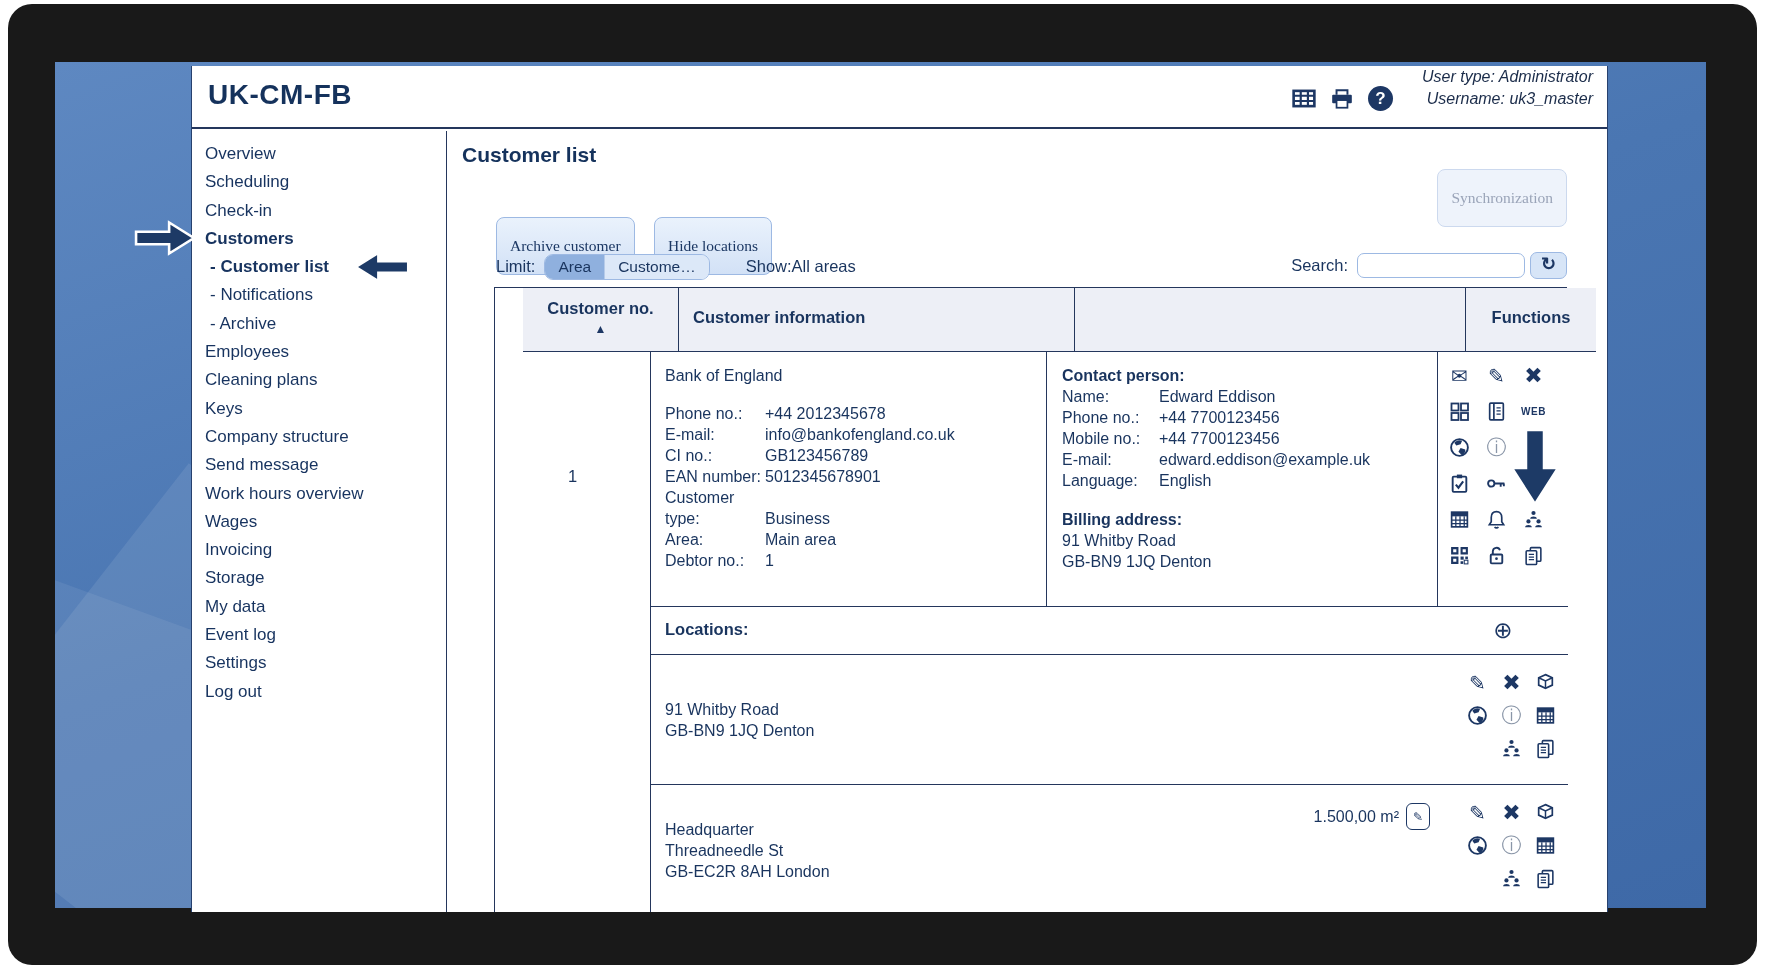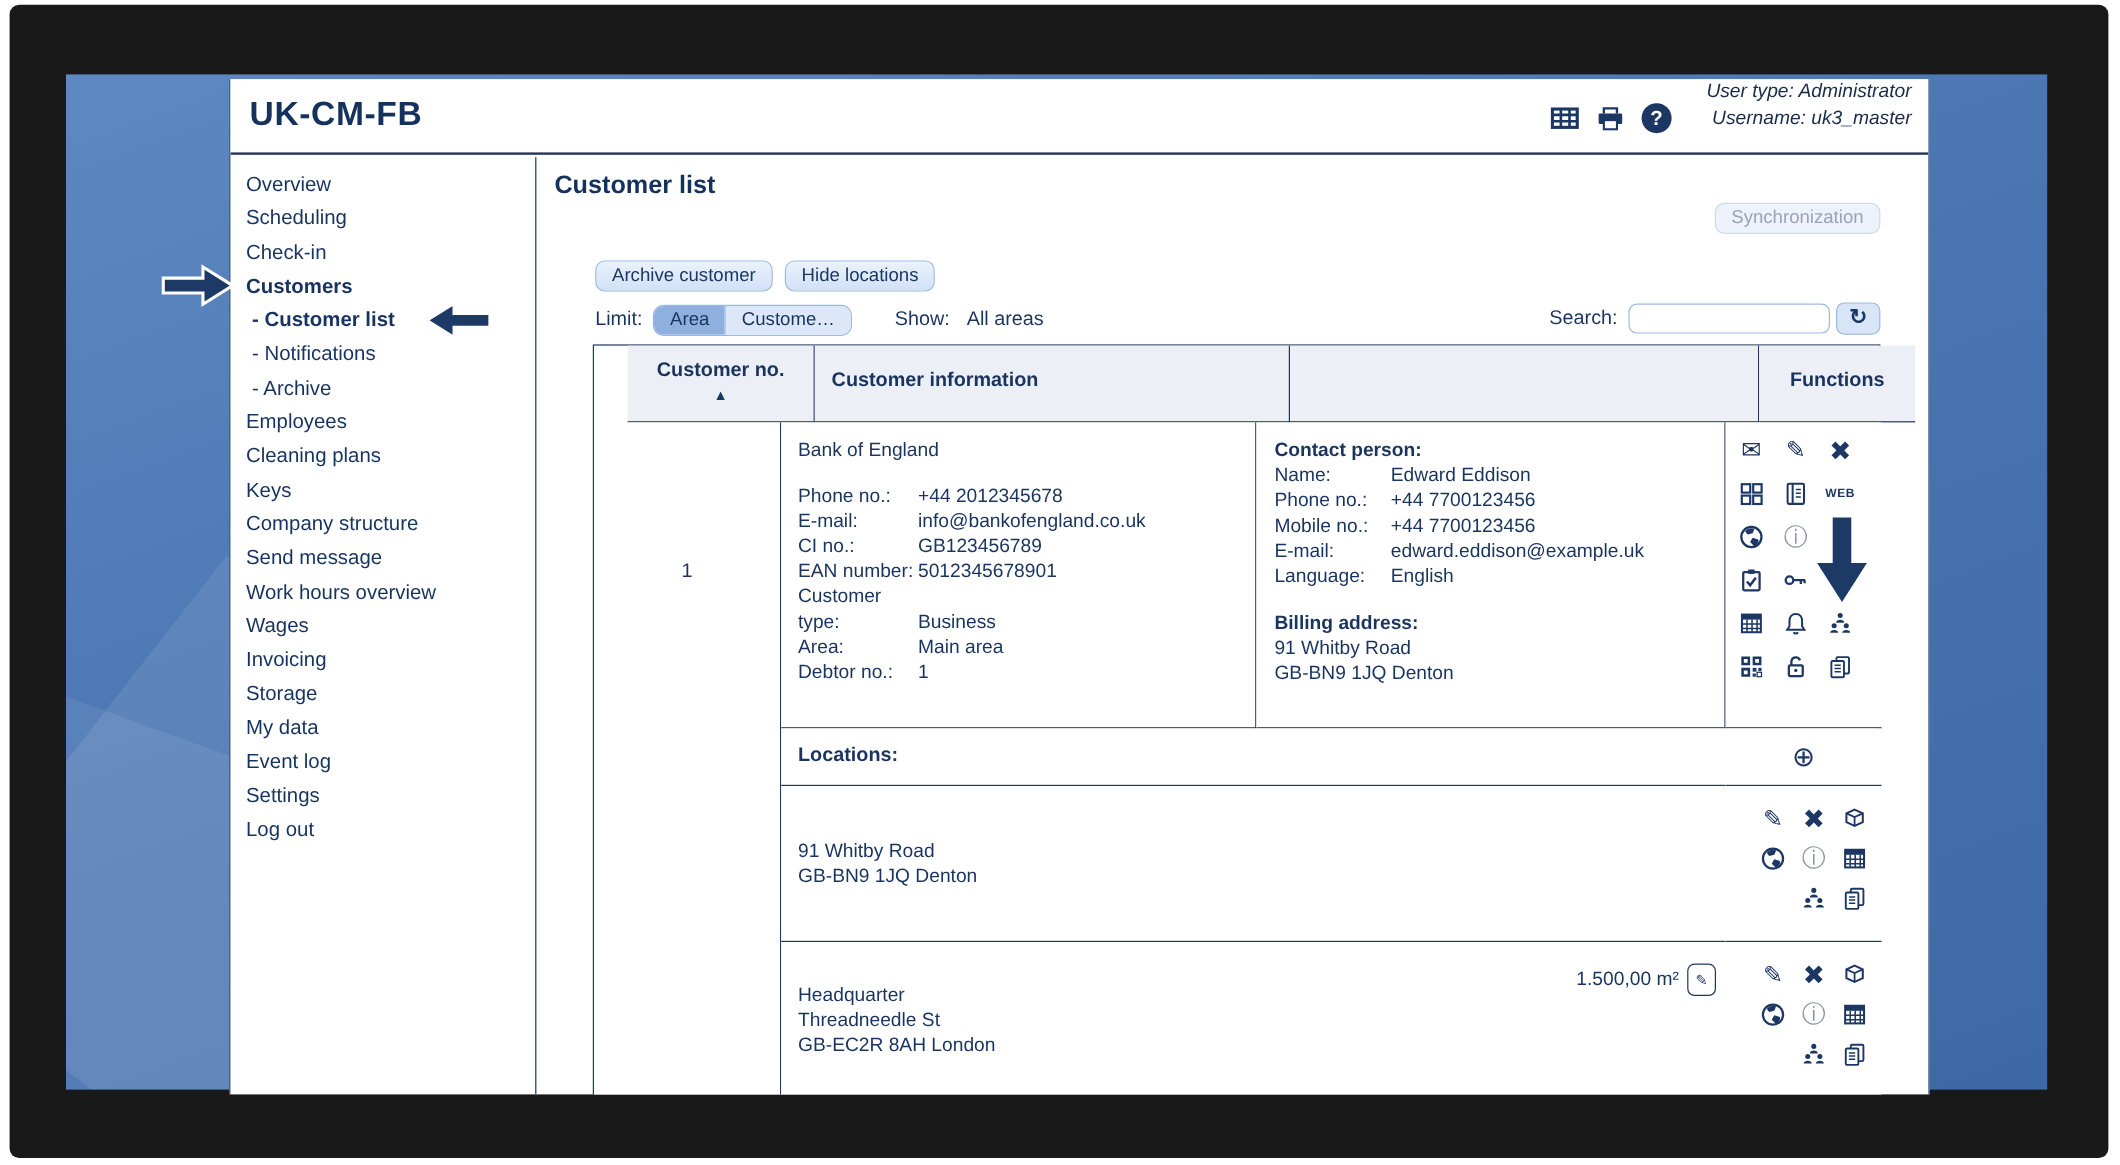--- a/index.html
+++ b/index.html
@@ -1,43 +1,43 @@
 <!DOCTYPE html>
 <html><head>
 <meta charset="utf-8">
 <style>
   * { margin:0; padding:0; box-sizing:border-box; }
   html,body { width:1767px; height:971px; background:#fff; font-family:"Liberation Sans", sans-serif; }
-  .frame { position:absolute; left:8px; top:4px; width:1749px; height:961px; background:#191919; border-radius:8px; overflow:hidden; }
+  .frame { position:absolute; left:8px; top:4px; width:1749px; height:961px; background:#191919; border-radius:24px; overflow:hidden; }
   .desktop { position:absolute; left:47px; top:58px; width:1651px; height:846px; background:linear-gradient(160deg,#5e88c1 0%,#4a76b2 45%,#3e69a7 100%); overflow:hidden; }
   .wedge1 { position:absolute; left:-40px; bottom:-60px; width:420px; height:420px; background:rgba(255,255,255,0.09); transform:rotate(38deg); }
   .wedge2 { position:absolute; left:-120px; bottom:-260px; width:520px; height:520px; background:rgba(255,255,255,0.07); transform:rotate(20deg); }
   .window { position:absolute; left:183px; top:62px; width:1417px; height:846px; background:#fff; border-left:1px solid #27416e; border-right:1px solid #27416e; overflow:hidden; color:#19345e; }
   .app-header { position:absolute; left:0; top:0; width:100%; height:63px; border-bottom:2px solid #24365c; background:#fff; }
   .app-title { position:absolute; left:16px; top:13px; font-size:28px; font-weight:bold; color:#15325c; letter-spacing:0.5px; }
   .hdr-icons { position:absolute; left:1100px; top:20px; display:flex; gap:14px; align-items:center; }
   .help-circle { width:25px; height:25px; border-radius:50%; background:#1d3764; color:#fff; font-weight:bold; font-size:17px; display:flex; align-items:center; justify-content:center; }
   .user-block { position:absolute; right:14px; top:0; text-align:right; font-style:italic; font-size:16px; color:#1b2c4a; line-height:22px; }
   .sidebar { position:absolute; left:0; top:65px; width:255px; height:781px; border-right:1px solid #24365c; padding-top:9px; }
   .nav-item { height:28.3px; line-height:28.3px; padding-left:13px; font-size:17px; color:#17335f; cursor:pointer; white-space:nowrap; }
   .nav-item.sub { padding-left:18px; }
   .nav-item.bold { font-weight:bold; }
   .main { position:absolute; left:256px; top:65px; width:1161px; height:781px; }
   .page-title { position:absolute; left:14px; top:12px; font-size:21px; font-weight:bold; color:#15325c; }
-  .btn { display:inline-block; background:linear-gradient(#eaf2fc,#d2e1f6); border:1px solid #9db9e3; border-radius:8px; color:#1b3763; font-size:15.5px; padding:3px 13px; cursor:pointer; font-family:Liberation Sans, sans-serif; }
+  .btn { display:inline-block; background:linear-gradient(#eaf2fc,#d2e1f6); border:1px solid #9db9e3; border-radius:8px; color:#1b3763; font-size:15.5px; padding:19px 13px; cursor:pointer; font-family:Liberation Serif, serif; }
   .btn-sync { position:absolute; right:42px; top:38px; background:#eef3fb; border:1px solid #ccd9ee; color:#9aa4b8; }
   .btn-create { position:absolute; left:48px; top:86px; }
   .btn-hide { position:absolute; left:206px; top:86px; }
   .limit-row { position:absolute; left:48px; top:122px; height:27px; display:flex; align-items:center; font-size:16.5px; }
   .seg-wrap { display:inline-flex; margin-left:9px; border:1px solid #9db9e3; border-radius:9px; overflow:hidden; }
   .seg { padding:3px 13px; font-size:15.5px; cursor:pointer; }
   .seg.sel { background:#8fb0de; }
   .seg.unsel { background:#dce8f8; border-left:1px solid #b6cbe9; }
   .show-label { margin-left:36px; }
-  .show-value { margin-left:14px; }
+  .show-value { }
   .search-row { position:absolute; right:42px; top:120px; height:28px; display:flex; align-items:center; }
   .search-label { font-size:16.5px; margin-right:9px; }
   .search-input { width:168px; height:25px; border:1px solid #9db9e3; border-radius:7px; padding:0 8px; font-size:14px; font-family:inherit; }
   .btn-refresh { width:37px; height:27px; margin-left:5px; background:#d7e5f7; border:1px solid #9db9e3; border-radius:7px; color:#1d3764; font-size:18px; font-weight:bold; line-height:23px; text-align:center; cursor:pointer; }
   .table { position:absolute; left:46px; top:156px; width:1073px; height:628px; border:1px solid #24365c; }
   .cell { position:absolute; background:#fff; }
   .hcell { background:#edeff6; border-bottom:1px solid #24365c; font-weight:bold; font-size:16.5px;margin-left:28px; }
   .br { border-right:1px solid #24365c; }
   .bb { border-bottom:1px solid #24365c; }
   .hc1 { left:0; top:0; width:156px; height:64px; text-align:center; padding-top:11px; }

